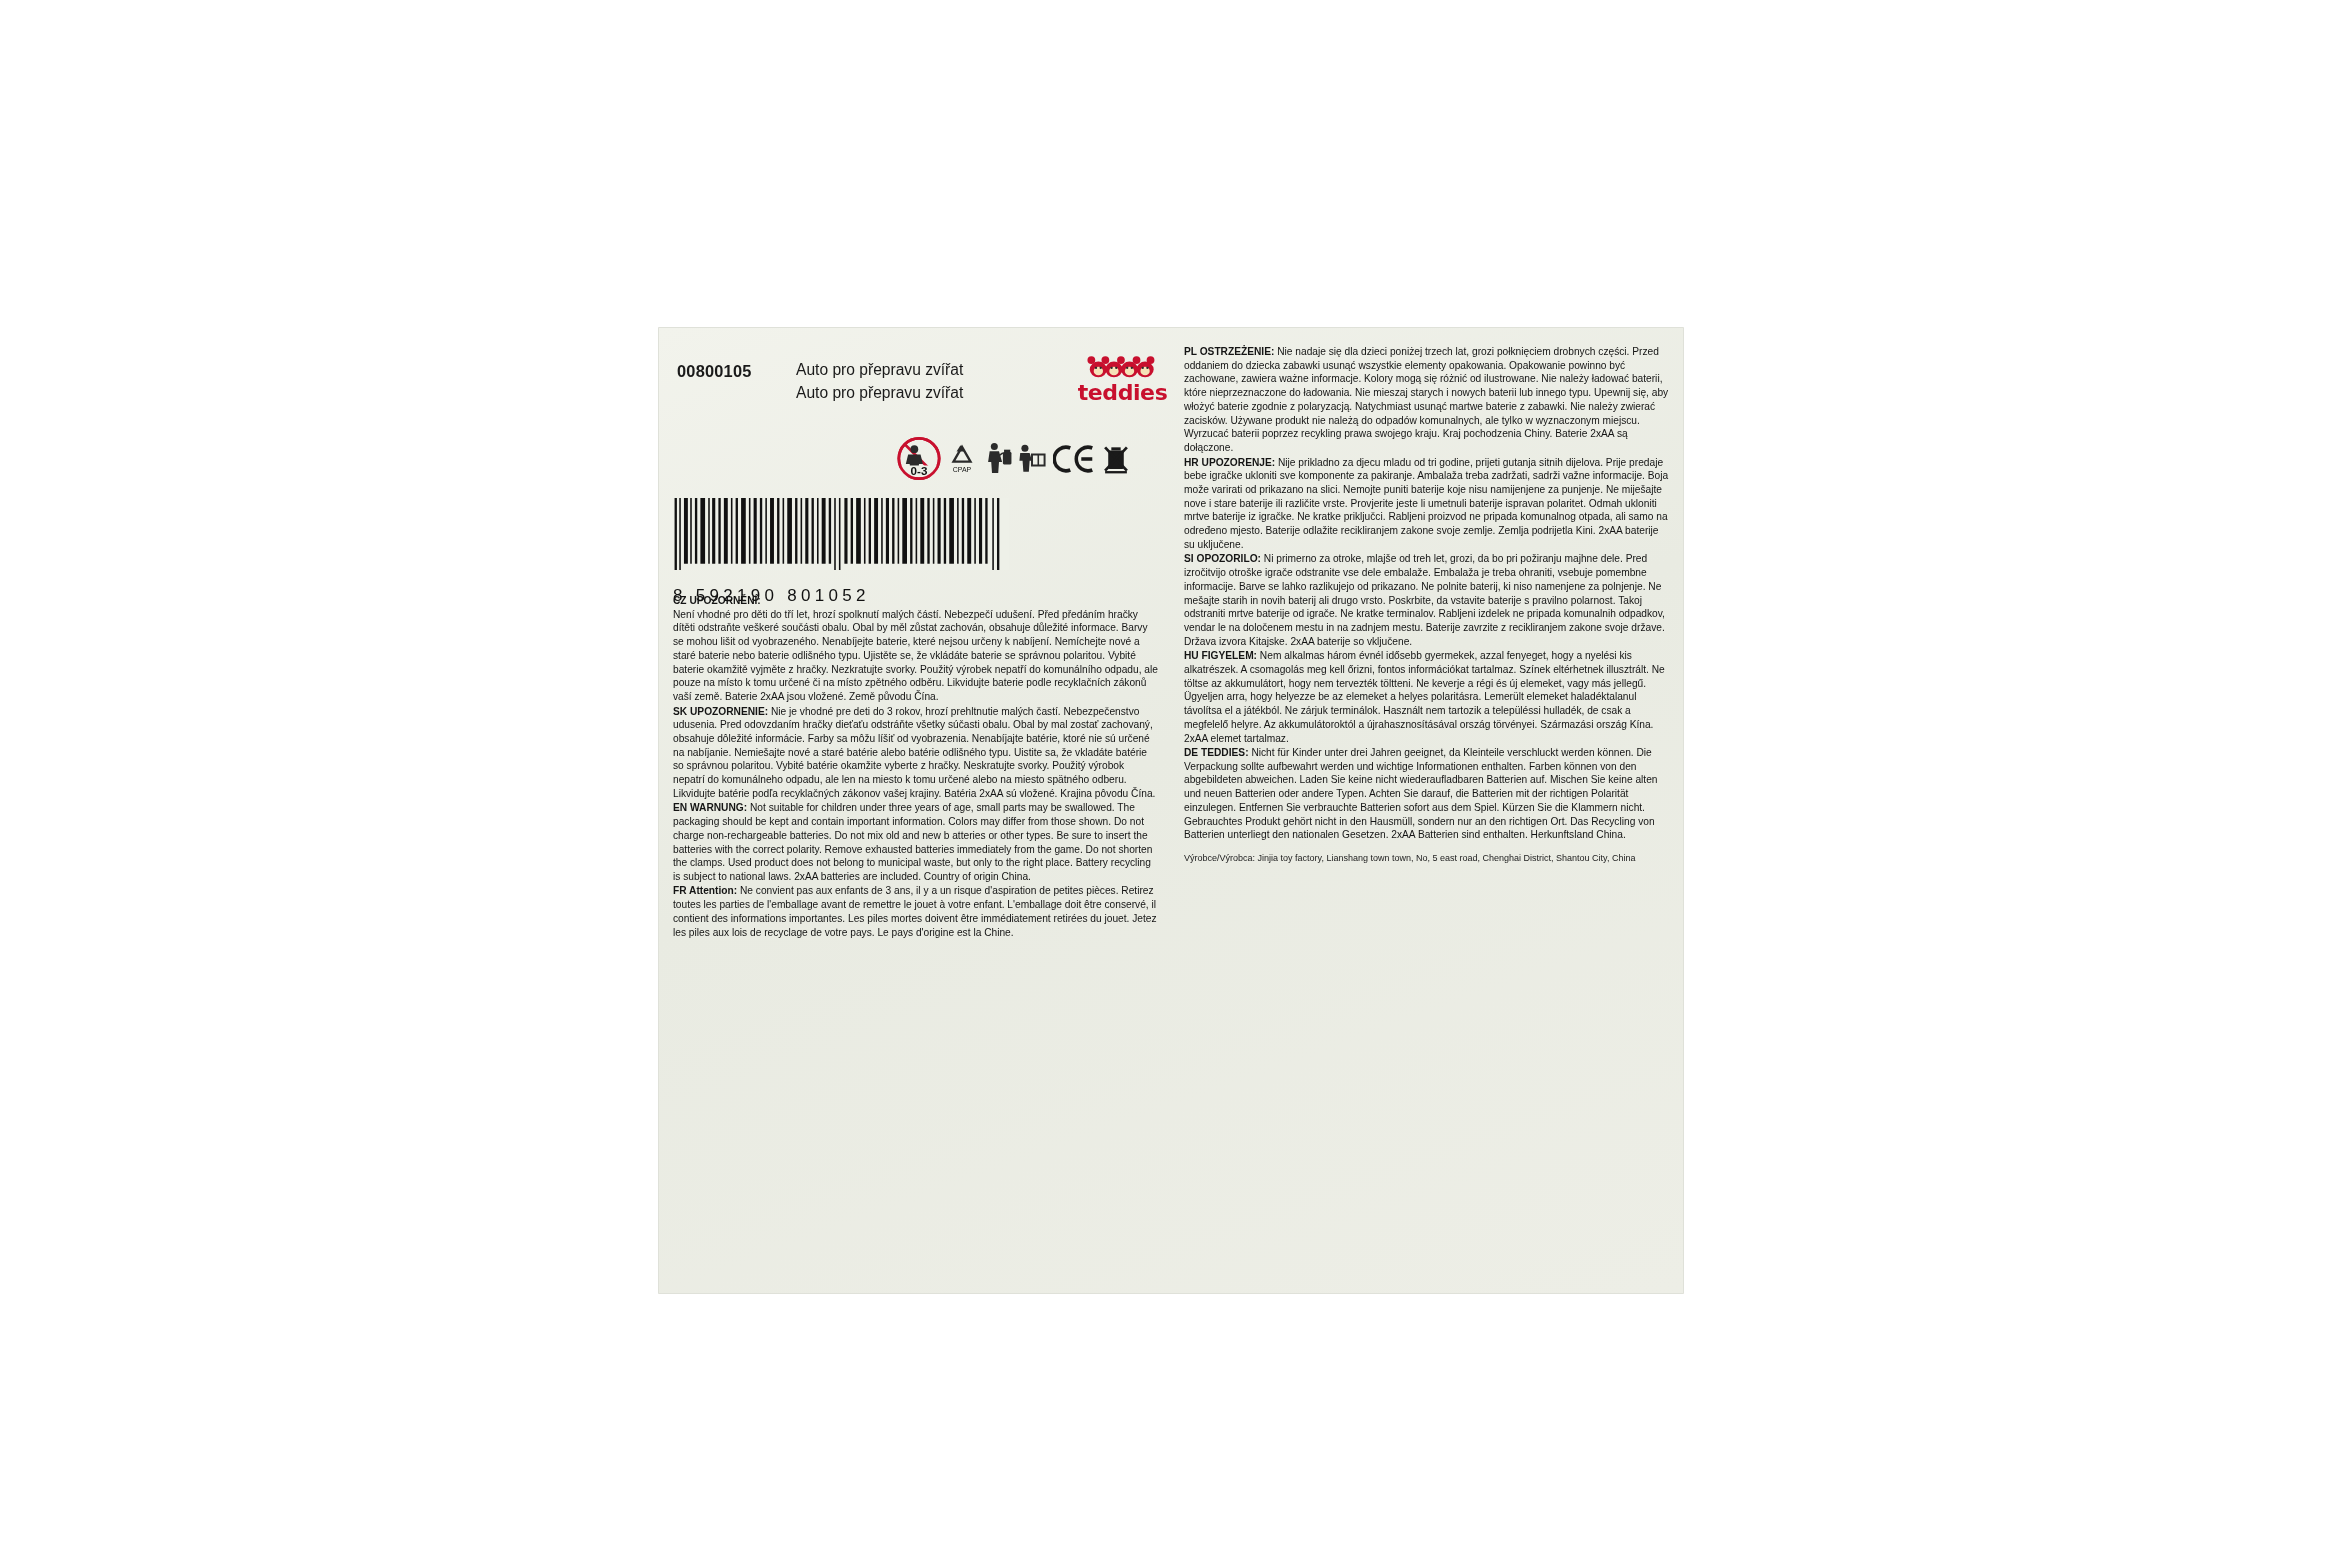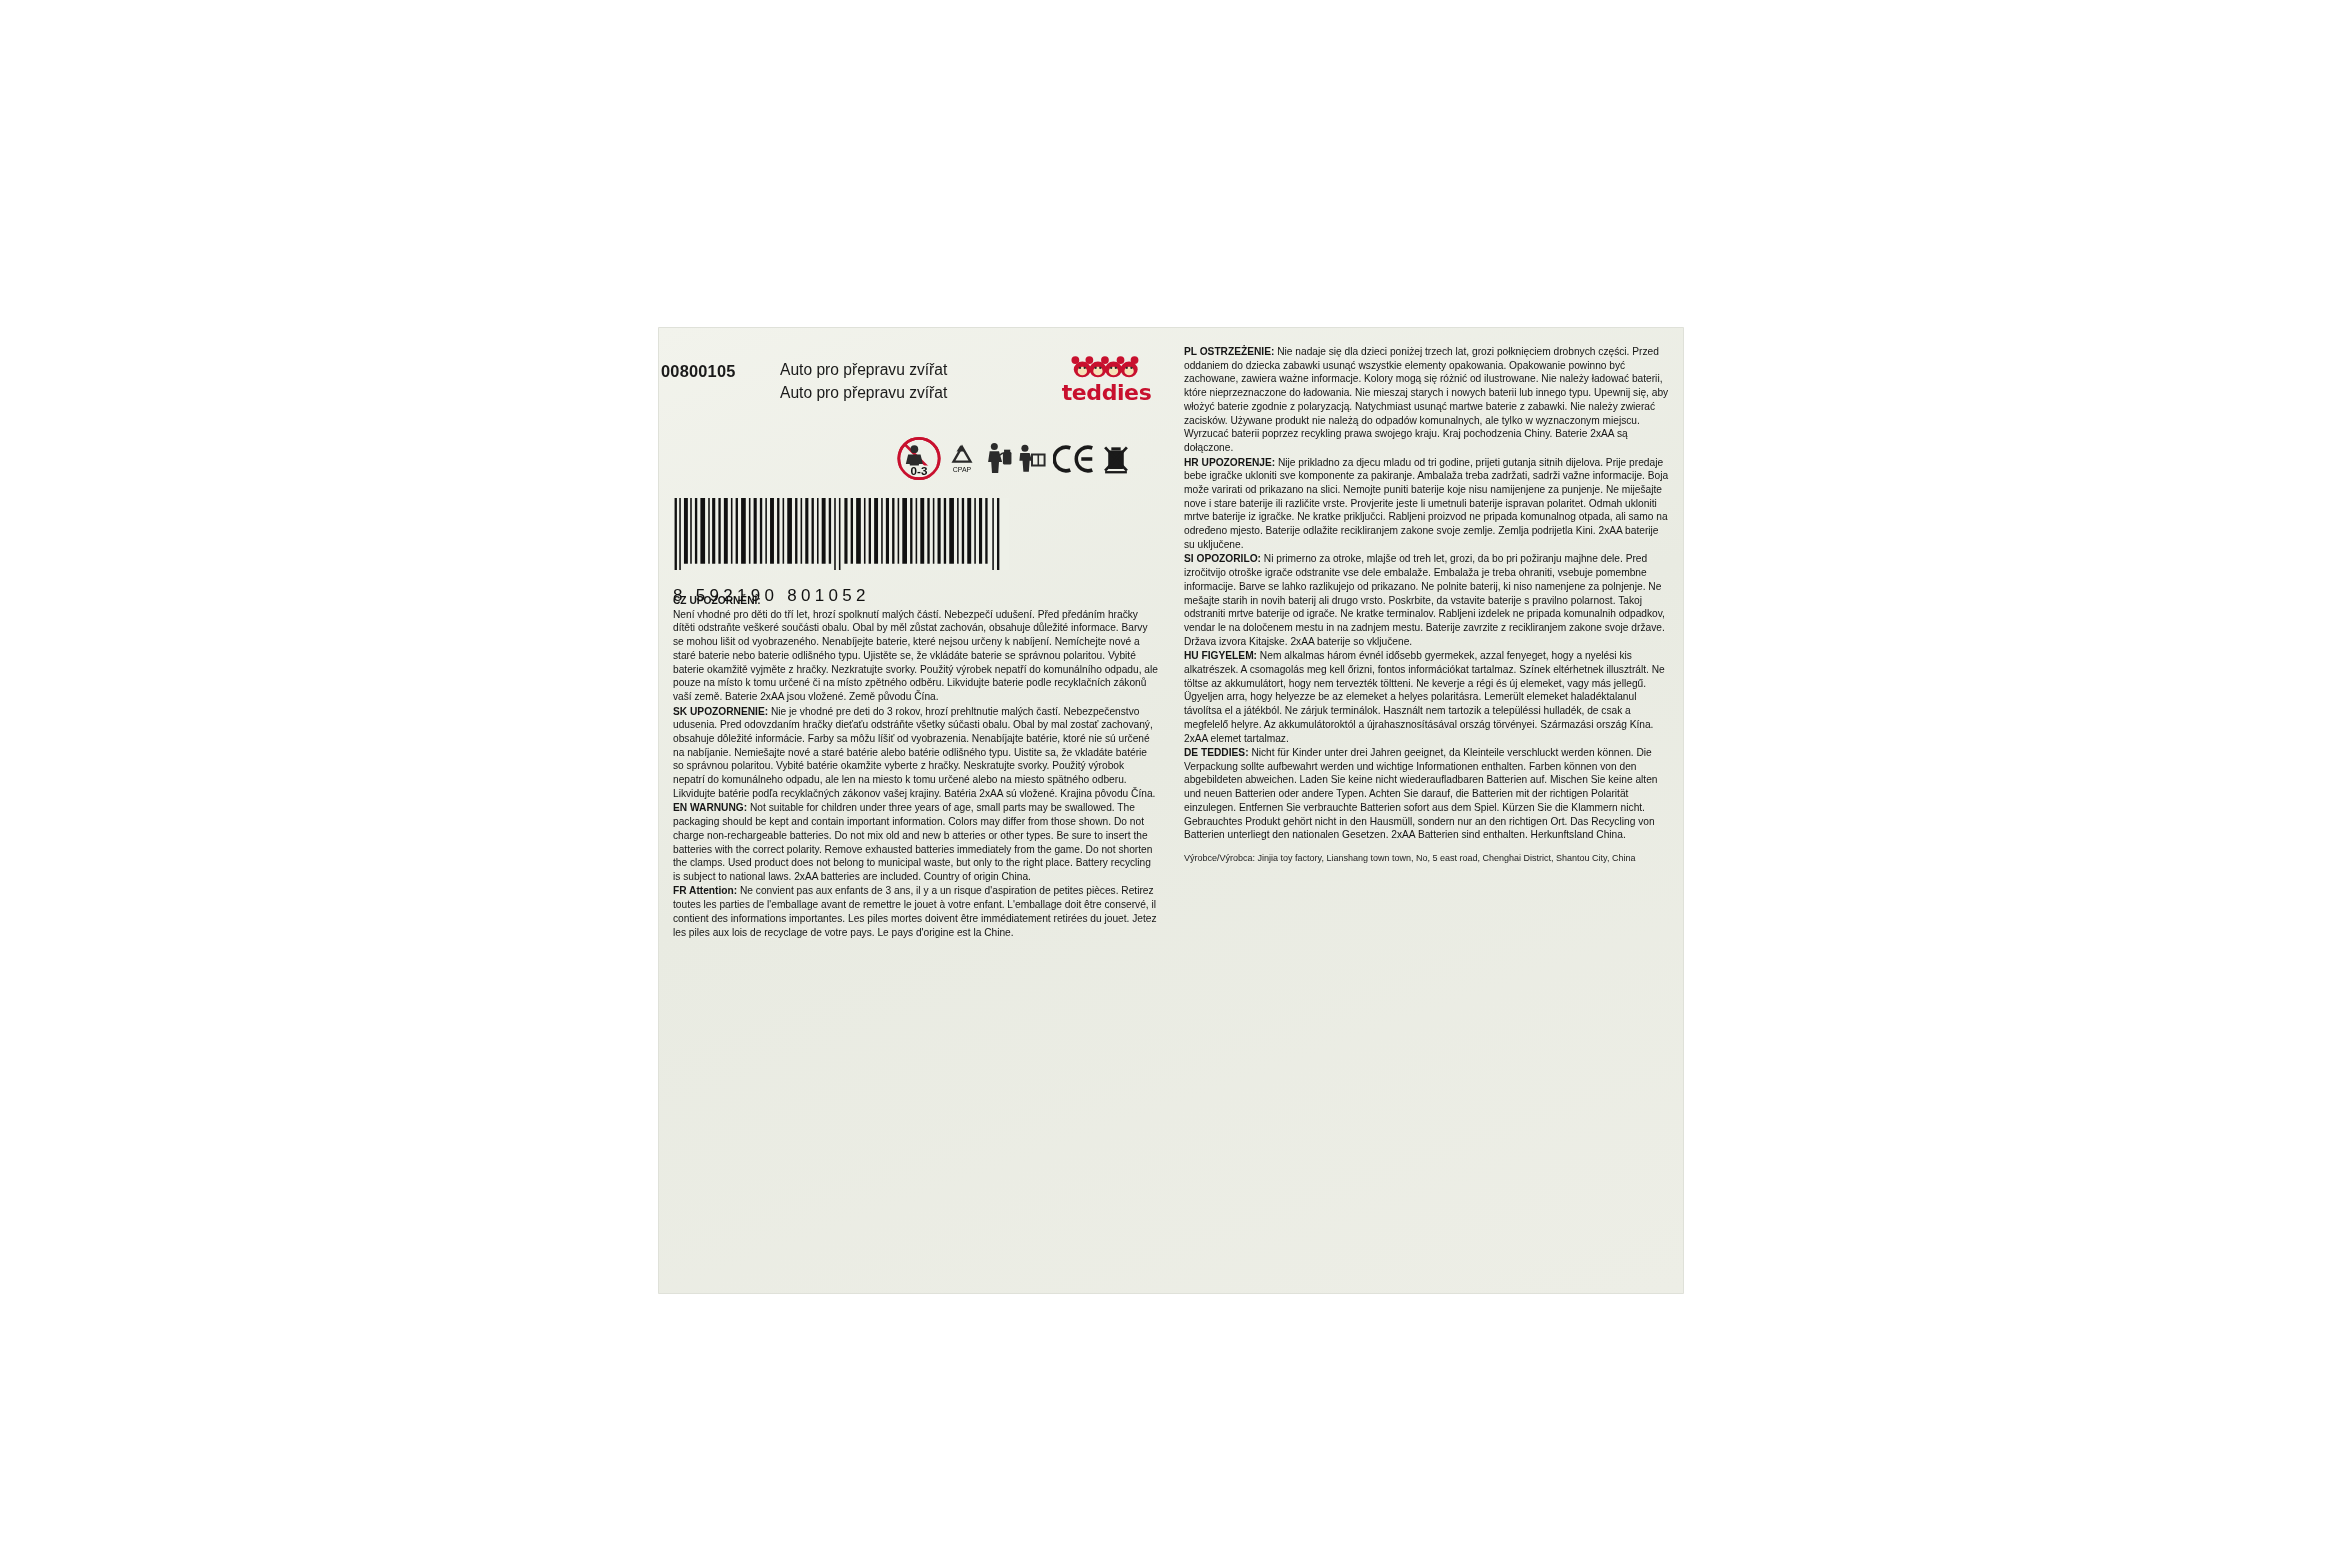--- a/index.html
+++ b/index.html
@@ -13,21 +13,21 @@
     box-shadow:0 0 0 0.8px #d8dad0;
   }
   
   #label:before{
     content:"";position:absolute;inset:0;
     background:linear-gradient(160deg,#f2f3ec 0%,#e9ebe2 45%,#edeee6 100%);
     pointer-events:none;
   }
 
   
-  .hdr{position:absolute;left:2px;top:17px;width:485px;height:86px;}
+  .hdr{position:absolute;left:18px;top:17px;width:485px;height:86px;}
   .artno{
     position:absolute;left:0;top:17px;
     font-weight:bold;font-size:16.4px;color:#1a1a1a;letter-spacing:0.2px;
   }
   .title{
     position:absolute;left:119px;top:14px;width:258px;
     font-size:15.6px;color:#1a1a1a;line-height:1.45;
   }
   .logo{
     position:absolute;left:391px;top:7.8px;width:109px;text-align:center;

